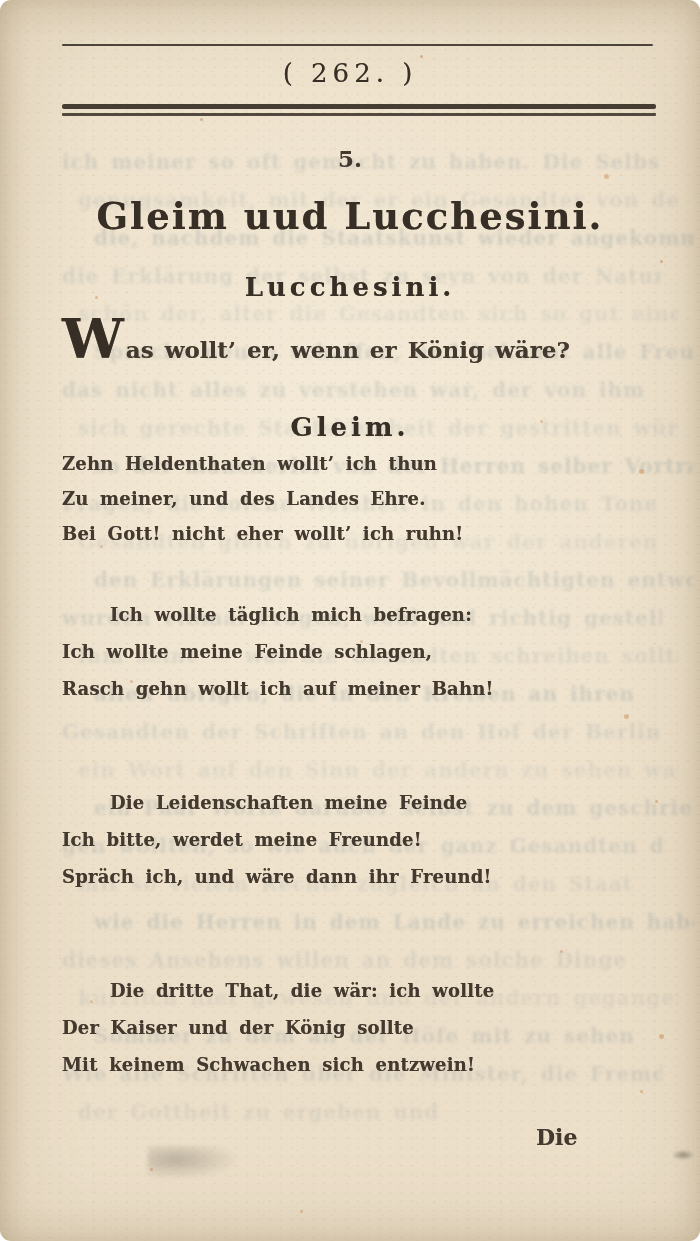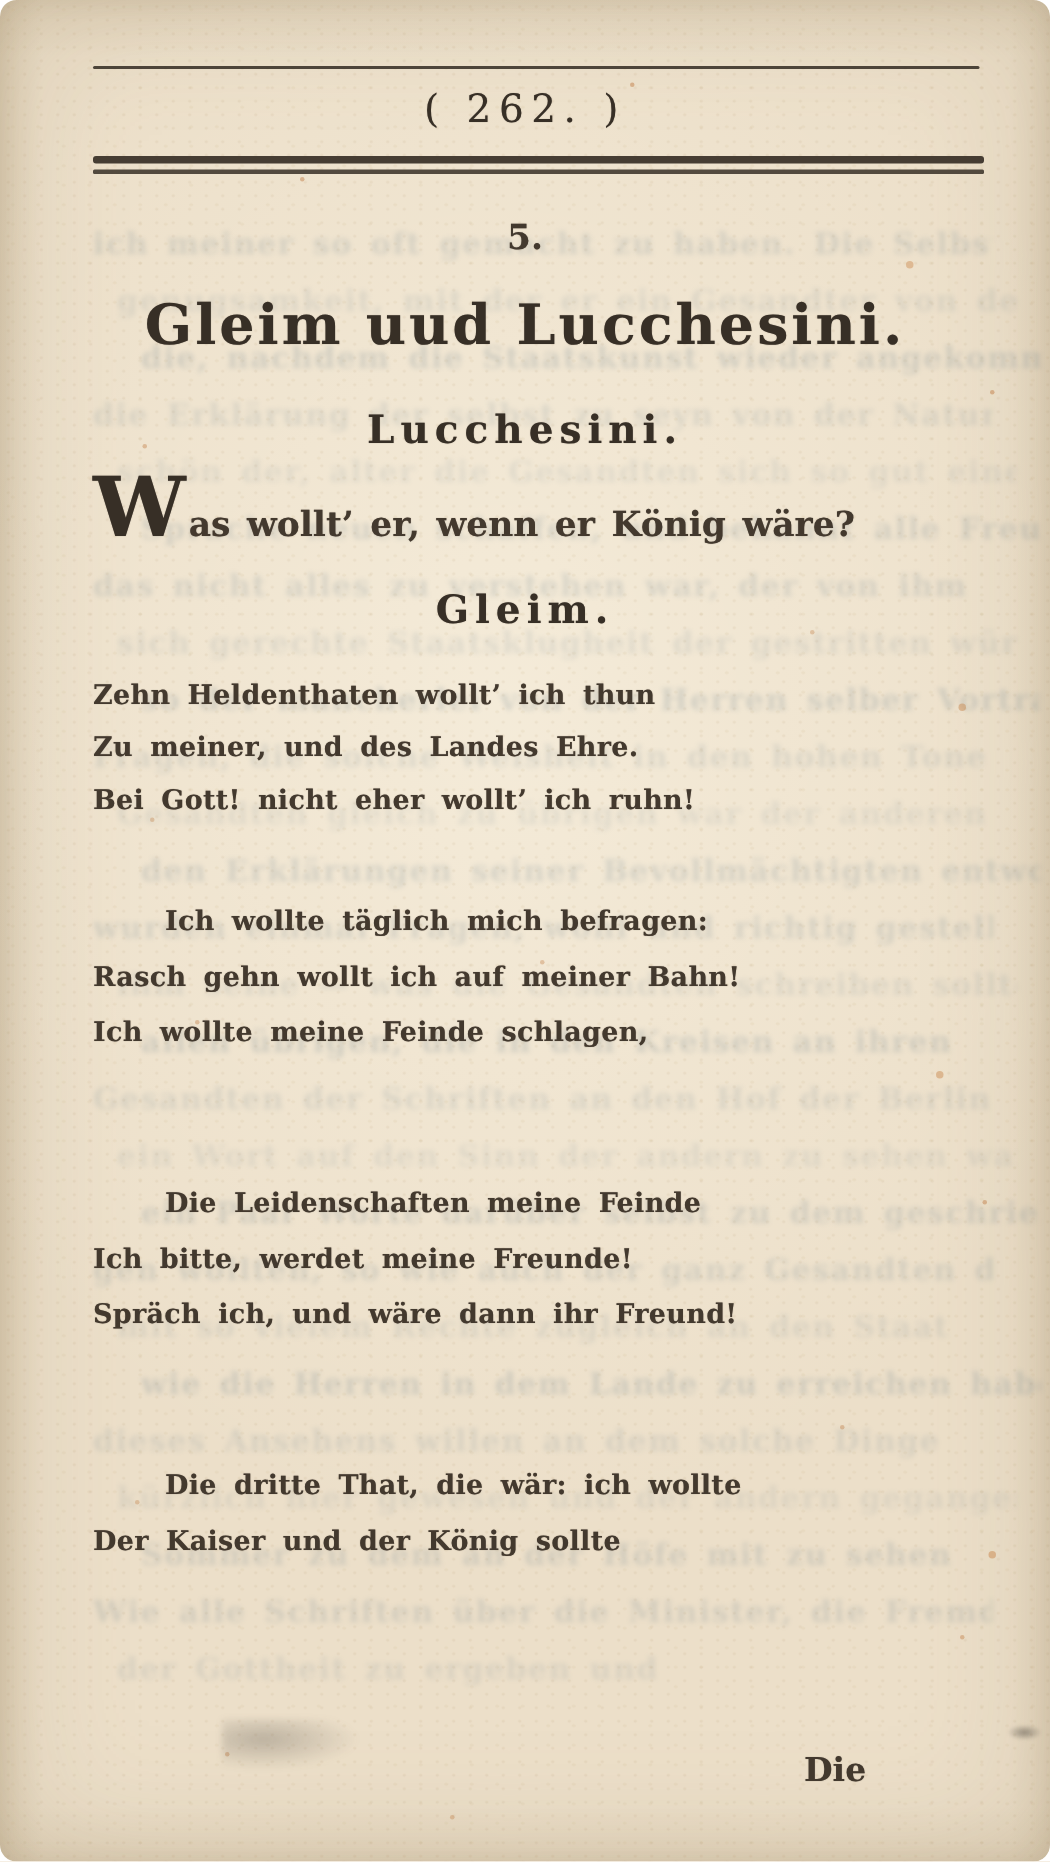--- a/index.html
+++ b/index.html
@@ -33,34 +33,34 @@
   .rule-thick-b{top:113px;left:62px;width:594px;height:3px;opacity:.85;border-radius:1px;}
   
   .print{position:absolute;color:var(--ink);z-index:3;
          text-shadow:0 0 0.6px rgba(58,48,38,0.55);}
   .centered{left:0;width:700px;text-align:center;}
   .page-number{top:58px;font-size:26px;letter-spacing:5px;color:var(--ink-dark);}
   .section-number{top:145px;font-size:23px;font-weight:bold;}
   .main-title{top:194px;font-size:37px;font-weight:bold;letter-spacing:2px;color:var(--ink-dark);}
   .speaker{font-size:26px;font-weight:bold;letter-spacing:4px;color:var(--ink-dark);}
   .speaker-lucchesini{top:272px;}
-  .speaker-gleim{top:392px;}
+  .speaker-gleim{top:412px;}
   .question-line{top:336px;left:62px;width:590px;font-weight:bold;font-size:23px;
                  word-spacing:3px;white-space:nowrap;}
   .dropcap{font-size:55px;font-weight:bold;line-height:0;letter-spacing:0;
            margin-right:2px;color:var(--ink-dark);}
   .stanza{left:62px;width:600px;font-size:18px;font-weight:bold;
           word-spacing:5px;letter-spacing:0.2px;white-space:nowrap;}
   .stanza div{height:37px;line-height:37px;}
   .stanza-1{top:446px;} .stanza-1 div{height:35px;line-height:35px;}
   .stanza-2{top:596px;}
   .stanza-3{top:784px;}
   .stanza-4{top:972px;}
   .indent{padding-left:48px;}
-  .catchword{top:1124px;left:536px;font-size:22px;font-weight:bold;word-spacing:2px;margin-top:43px;}
+  .catchword{top:1124px;left:536px;font-size:22px;font-weight:bold;word-spacing:2px;}
   
   .bleed-layer{position:absolute;inset:0;z-index:1;overflow:hidden;}
   .bt-line{position:absolute;width:600px;font-size:20px;font-weight:bold;
            color:var(--bleed);filter:blur(1.6px);letter-spacing:1px;word-spacing:4px;
            white-space:nowrap;overflow:hidden;}
   
   .foxing{position:absolute;z-index:2;top:55px;left:420px;width:3px;height:3px;border-radius:50%;
     background:rgba(186,108,48,0.42);
     box-shadow:
       -220px 63px 0 0 rgba(186,108,48,0.40),
@@ -142,30 +142,31 @@
   <div class="print centered speaker speaker-gleim">Gleim.</div>
 
   <div class="print stanza stanza-1">
     <div>Zehn Heldenthaten wollt’ ich thun</div>
     <div>Zu meiner, und des Landes Ehre.</div>
     <div>Bei Gott! nicht eher wollt’ ich ruhn!</div>
   </div>
 
   <div class="print stanza stanza-2">
     <div class="indent">Ich wollte täglich mich befragen:</div>
+    <div>Ich wollte meine Feinde schlagen,</div>
     <div>Rasch gehn wollt ich auf meiner Bahn!</div>
-    <div>Ich wollte meine Feinde schlagen,</div>
   </div>
 
   <div class="print stanza stanza-3">
     <div class="indent">Die Leidenschaften meine Feinde</div>
     <div>Ich bitte, werdet meine Freunde!</div>
     <div>Spräch ich, und wäre dann ihr Freund!</div>
   </div>
 
   <div class="print stanza stanza-4">
     <div class="indent">Die dritte That, die wär: ich wollte</div>
     <div>Der Kaiser und der König sollte</div>
+    <div>Mit keinem Schwachen sich entzwein!</div>
   </div>
 
   <div class="print catchword">Die</div>
 
 </div>
 
 </body></html>

